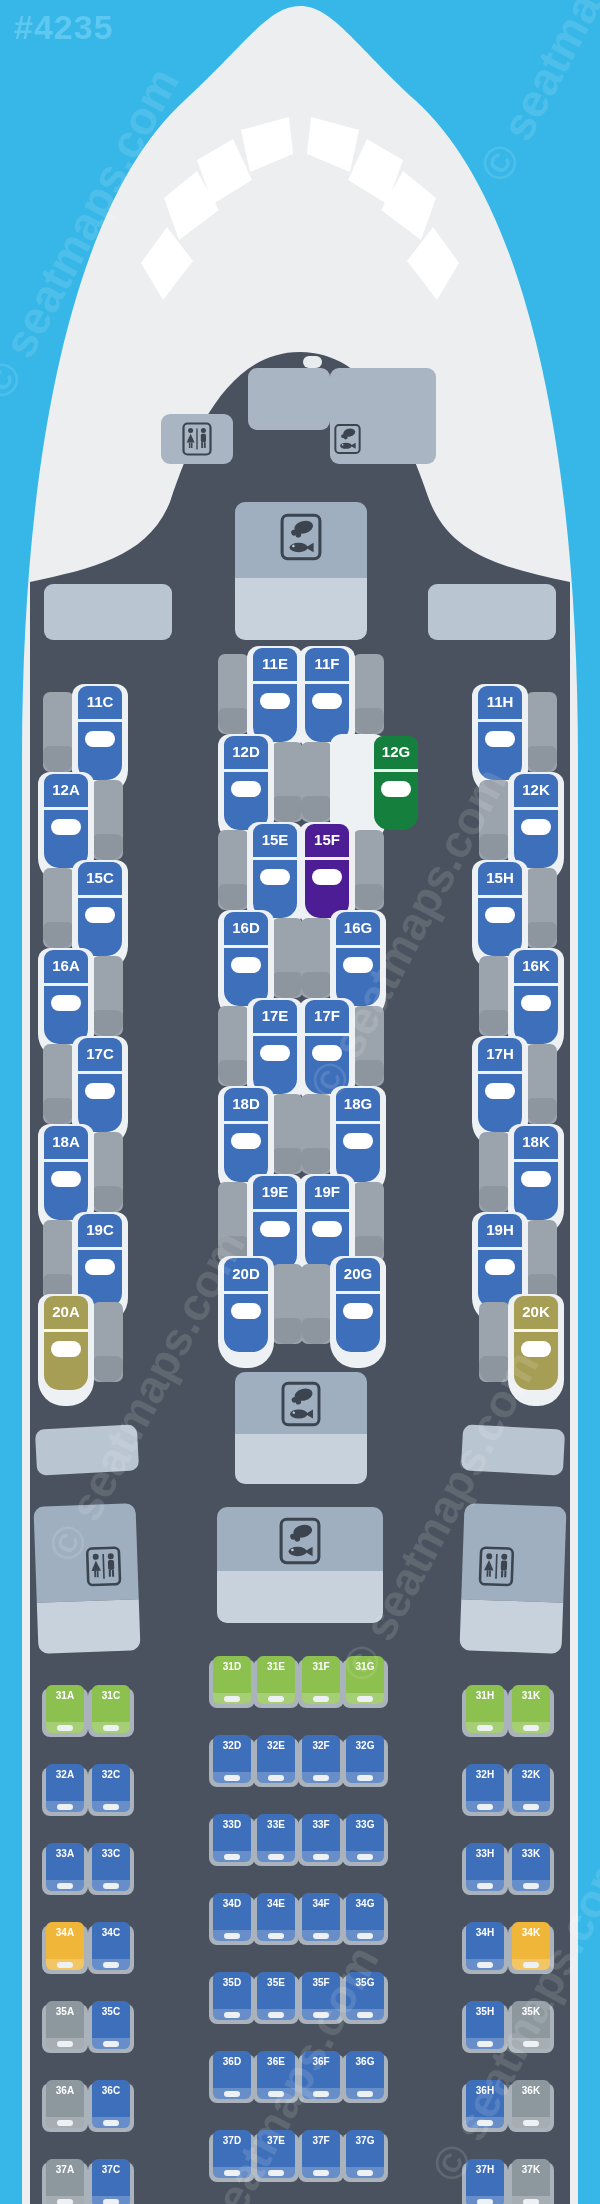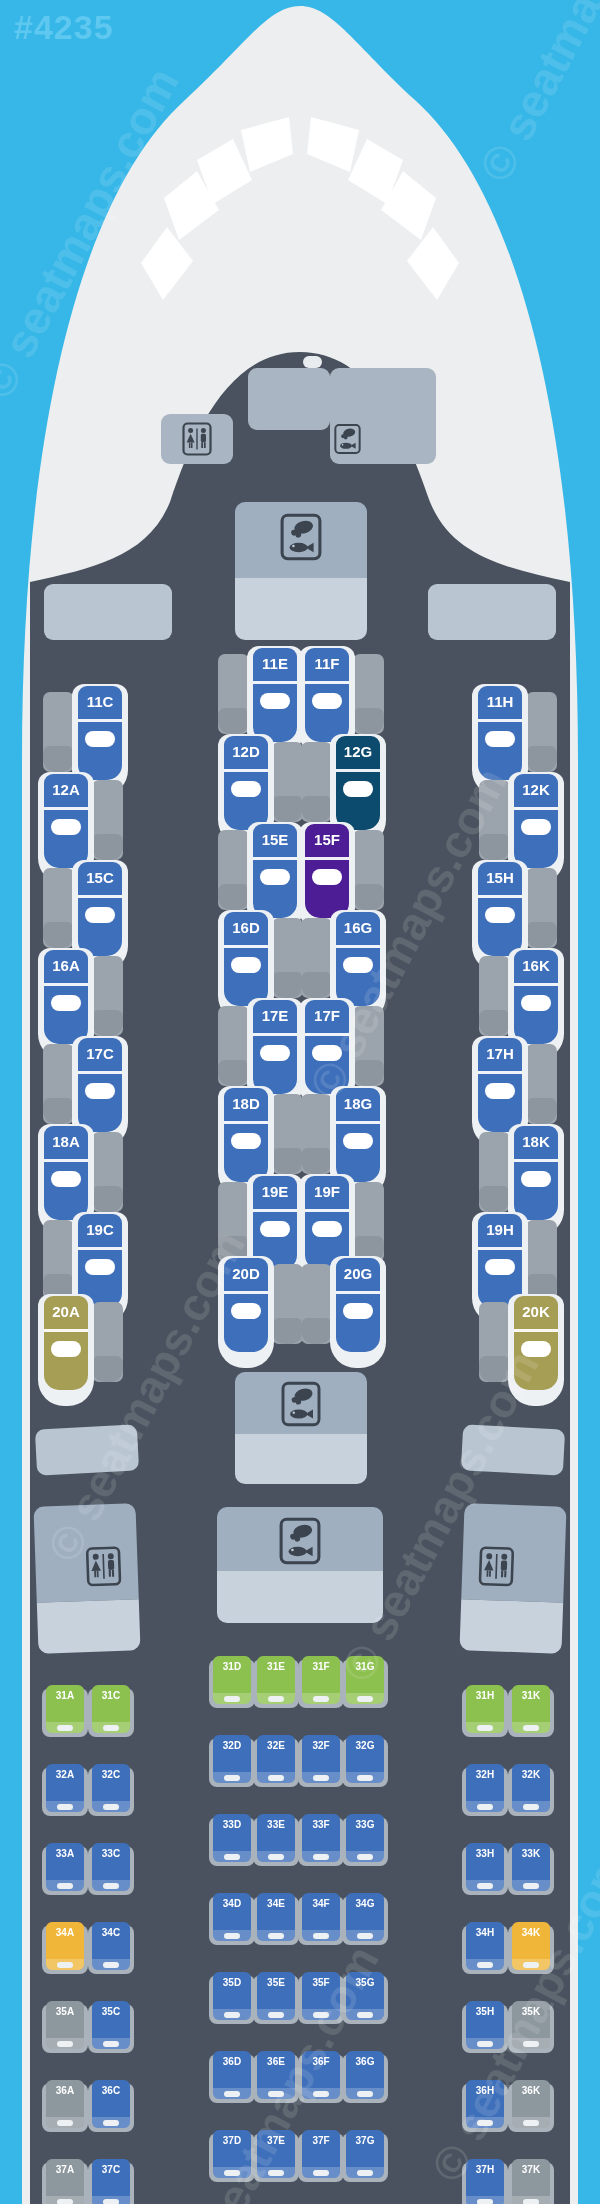--- a/index.html
+++ b/index.html
@@ -268,21 +268,21 @@
           <div class="bline"></div>
           <div class="boval"></div>
           <div class="blabel">12D</div>
         </div>
       </div>
       <div class="bseat" style="left: 336px; top: 736px; width: 44px; height: 94px;">
         <div class="bconsole" style="left: -35px; background: rgb(155, 163, 172);">
           <div class="cap" style="background: rgb(141, 149, 158);"></div>
         </div>
         <div class="bshell" style="background: rgb(238, 241, 244);"></div>
-        <div class="bbody" style="background: #0c4a6e;">
+        <div class="bbody" style="background: #15803d; margin-left: 38px;">
           <div class="bline"></div>
           <div class="boval"></div>
           <div class="blabel">12G</div>
         </div>
       </div>
       <div class="bseat" style="left: 514px; top: 774px; width: 44px; height: 94px;">
         <div class="bconsole" style="left: -35px; background: rgb(155, 163, 172);">
           <div class="cap" style="background: rgb(141, 149, 158);"></div>
         </div>
         <div class="bshell" style="background: rgb(238, 241, 244);"></div>

